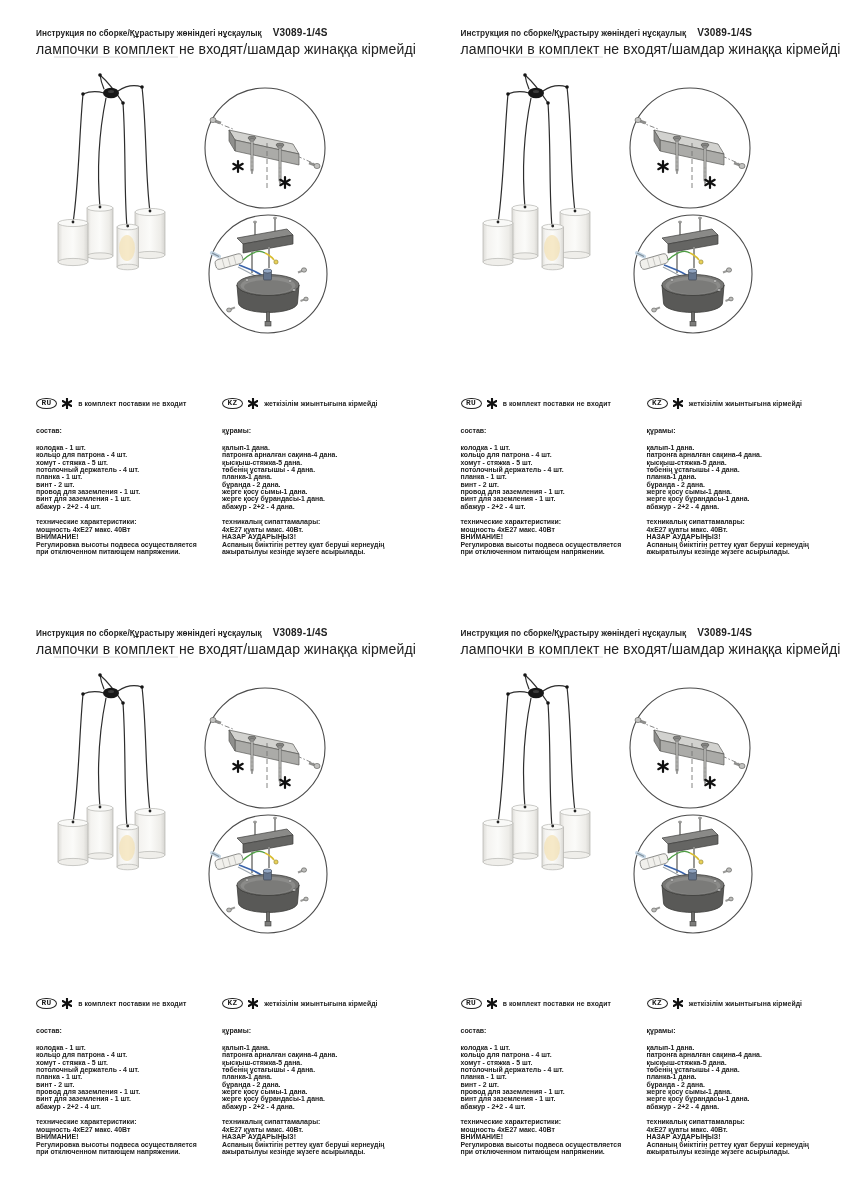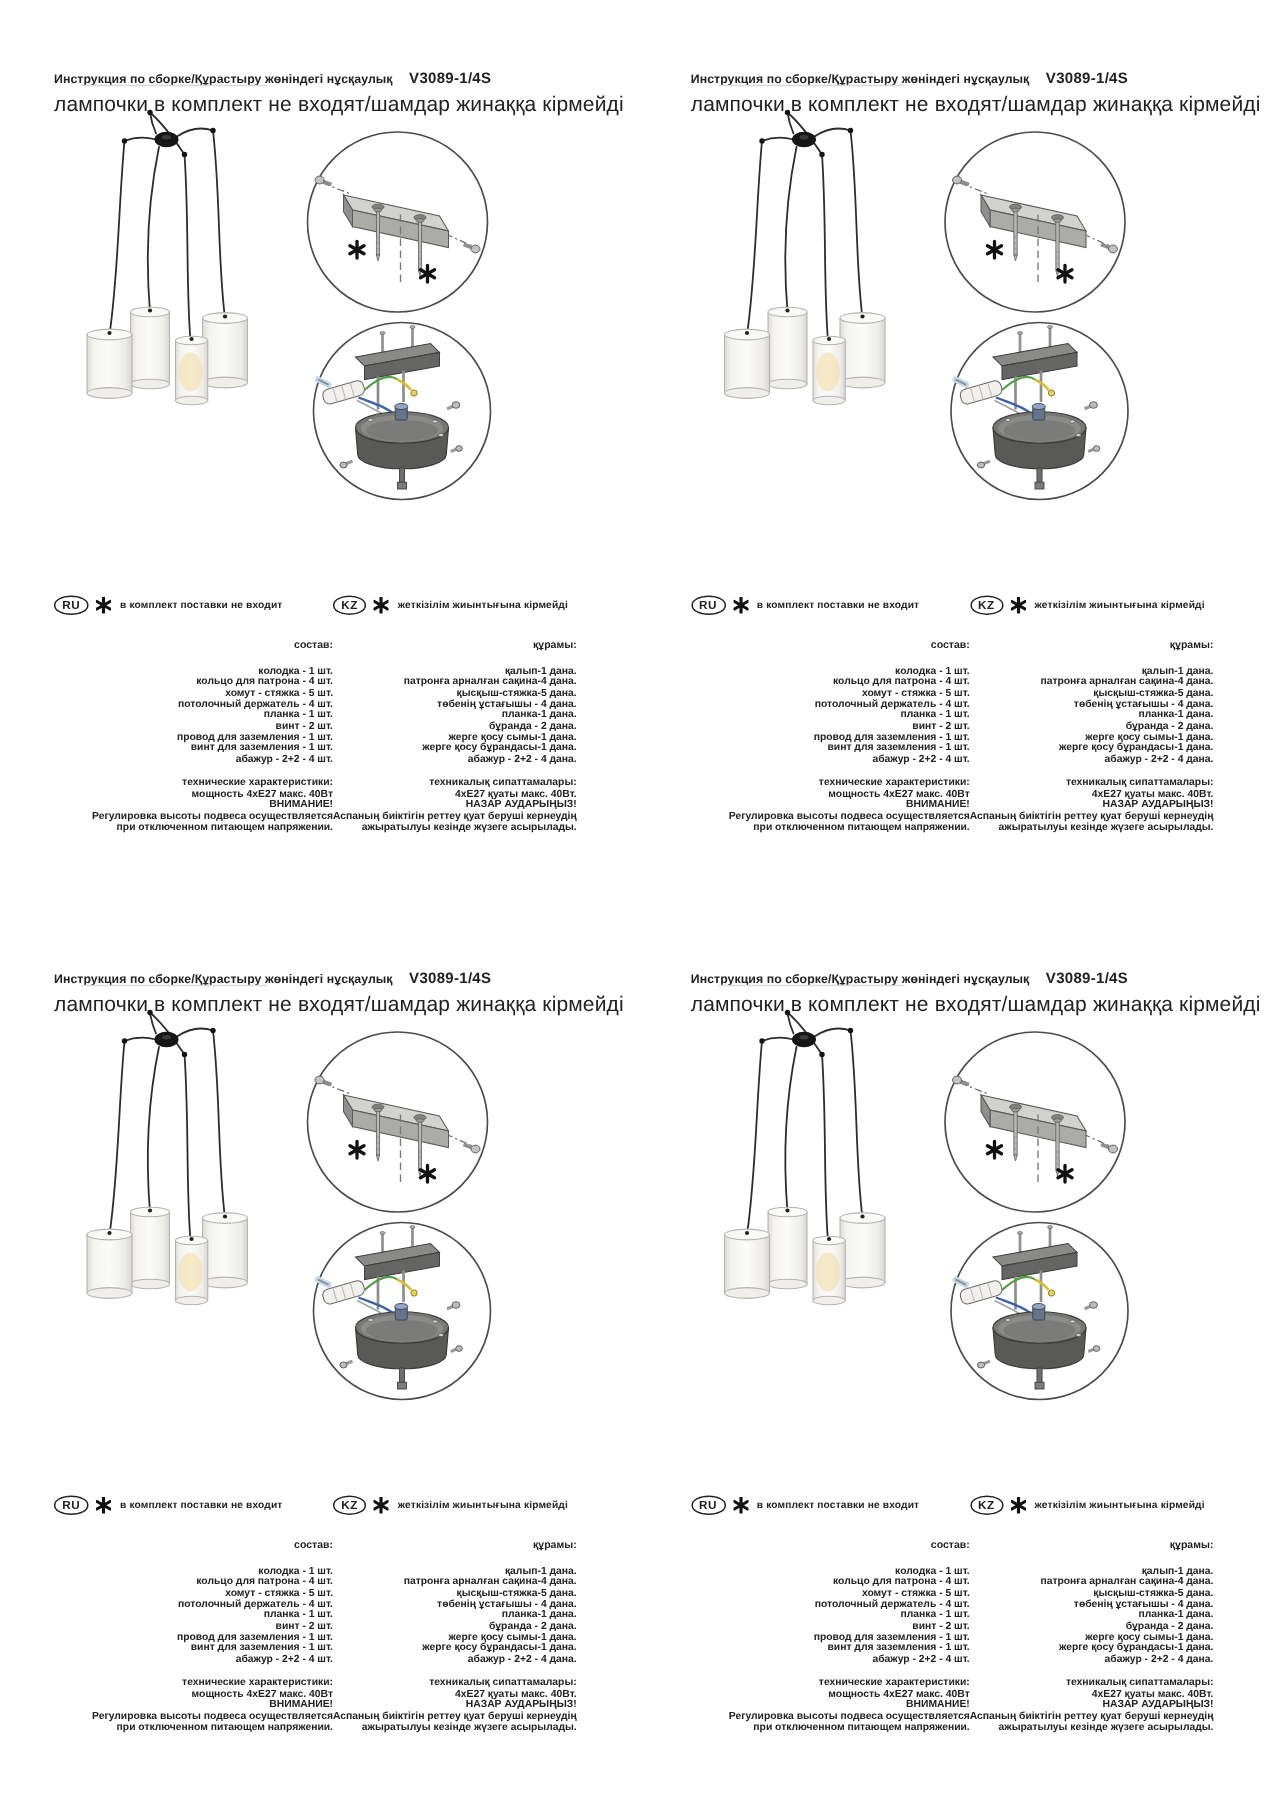--- a/index.html
+++ b/index.html
@@ -1,33 +1,33 @@
 <!DOCTYPE html>
 <html><head>
 <meta charset="utf-8">
 <style>
   html,body{margin:0;padding:0;background:#ffffff;}
   body{font-family:"Liberation Sans", sans-serif;color:#222;}
   .page{width:849px;height:1200px;background:#fff;display:grid;
         grid-template-columns:424.5px 424.5px;grid-template-rows:600px 600px;}
-  .sheet{position:relative;width:424.5px;height:600px;overflow:hidden;text-align:right;}
+  .sheet{position:relative;width:424.5px;height:600px;overflow:hidden;}
   .hdr{position:absolute;left:36px;top:27px;white-space:nowrap;}
   .hdr-line1{display:flex;align-items:baseline;gap:11px;}
   .t1{font-weight:bold;font-size:8.2px;letter-spacing:0.05px;}
-  .model{font-weight:bold;font-size:10px;letter-spacing:0.2px;margin-top:20px;}
+  .model{font-weight:bold;font-size:10px;letter-spacing:0.2px;}
   .t2{font-size:14px;margin-top:2.5px;letter-spacing:0.1px;}
   .lamp{position:absolute;left:46px;top:52px;}
   .circ1{position:absolute;left:203px;top:86px;}
   .circ2{position:absolute;left:207px;top:213px;}
   .cols{position:absolute;left:36px;top:397px;display:flex;}
   .col{width:186px;}
   .col.kz{width:auto;}
   .lang-row{display:flex;align-items:center;gap:5px;height:13px;}
   .badge{display:inline-block;border:1.2px solid #222;border-radius:50%;
-         font-size:7.8px;font-weight:bold;padding:0.5px 4.5px 1px;letter-spacing:0.4px;}
+         font-size:7.8px;font-weight:bold;padding:0.5px 4.5px 1px;letter-spacing:0.4px;font-family:Liberation Mono, monospace;}
   .ast-icon{display:inline-block;width:10px;height:11px;}
   .ast-icon svg{display:block;}
   .note{font-size:6.8px;font-weight:bold;margin-left:1px;letter-spacing:0.1px;}
   .list-title{margin-top:17px;font-size:7px;font-weight:bold;}
   .items{margin-top:10px;}
   .li{font-size:6.9px;font-weight:bold;line-height:7.35px;white-space:nowrap;}
   .tech{margin-top:8px;}
   .tech div{font-size:6.9px;font-weight:bold;line-height:7.6px;white-space:nowrap;}
 </style>
 </head>

